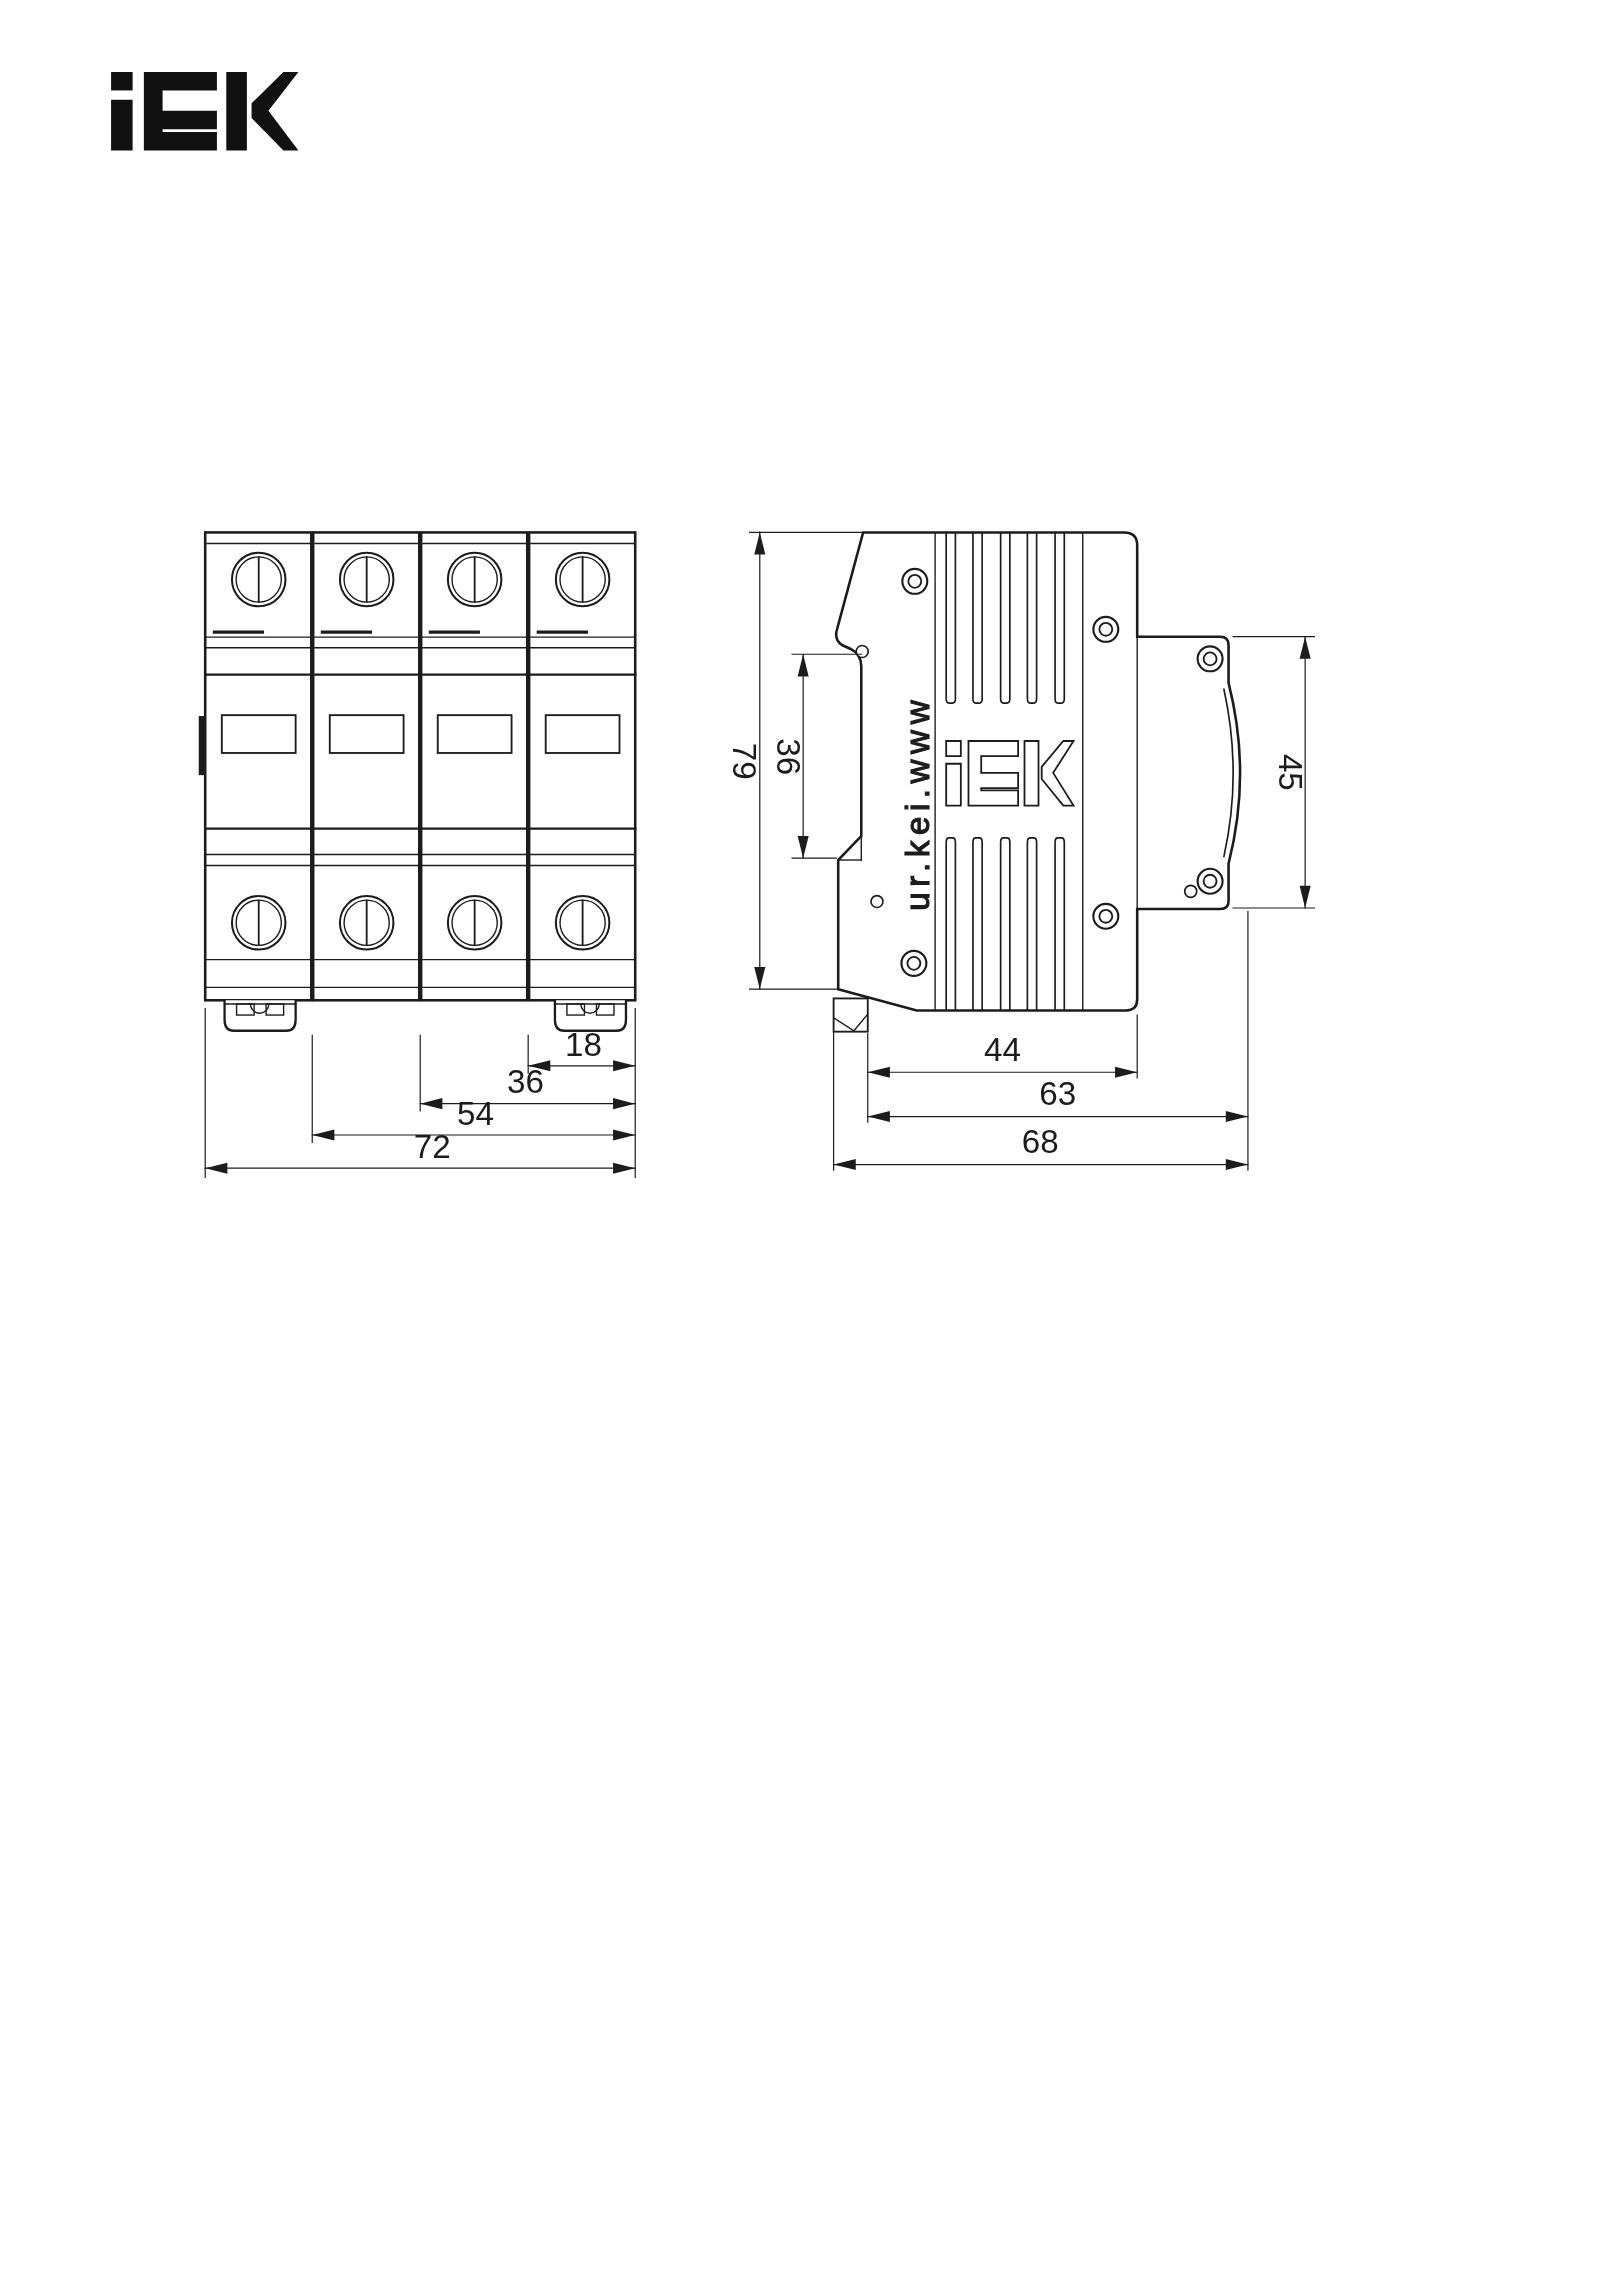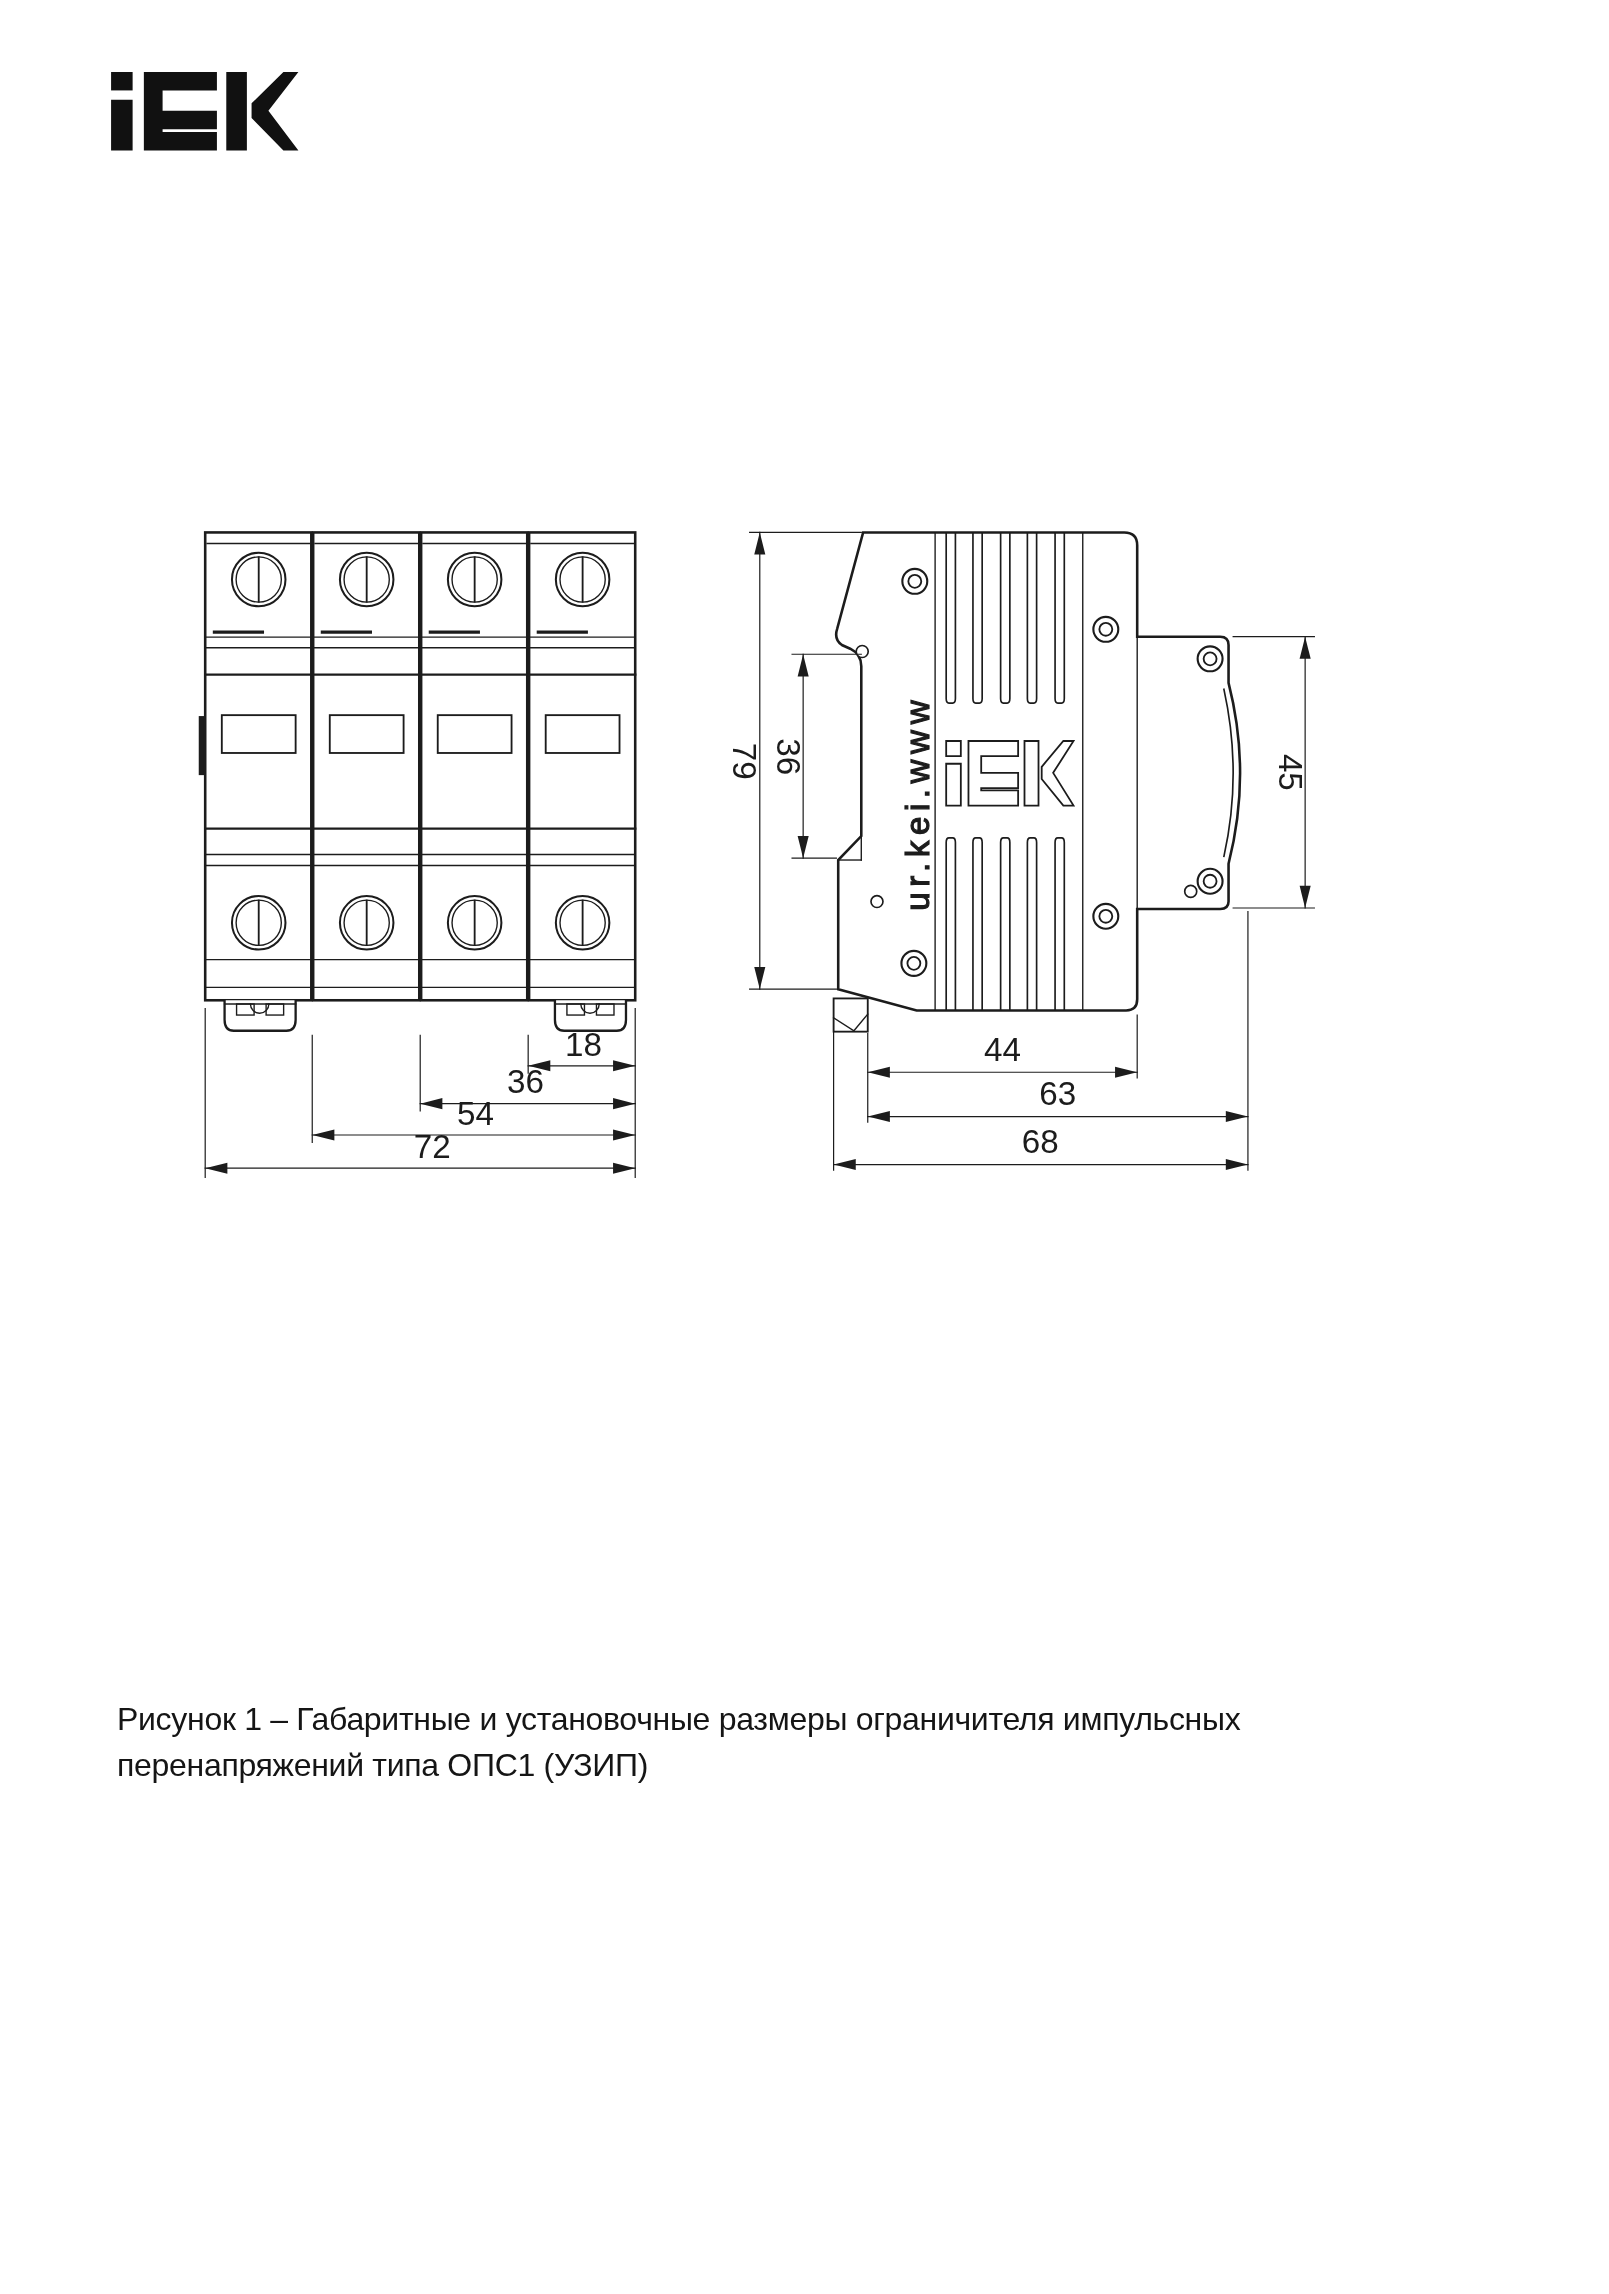--- a/index.html
+++ b/index.html
@@ -197,19 +197,15 @@
       <text class="dimtext" x="1146" y="1198" text-anchor="middle" stroke="none">63</text>
 
       <line x1="903" y1="1262" x2="1352" y2="1262"></line>
       <use href="#arr-l" x="903" y="1262"></use>
           <use href="#arr-r" x="1352" y="1262"></use>
       <text class="dimtext" x="1127" y="1250" text-anchor="middle" stroke="none">68</text>
     </g>
   </g>
 </svg>
 
-  <div id="caption">
-    <span>Рисунок 1 – Габаритные и установочные размеры ограничителя импульсных</span>
-    <span>перенапряжений типа ОПС1 (УЗИП)</span>
-  </div>
 
 </div>
 
 
 </body></html>

